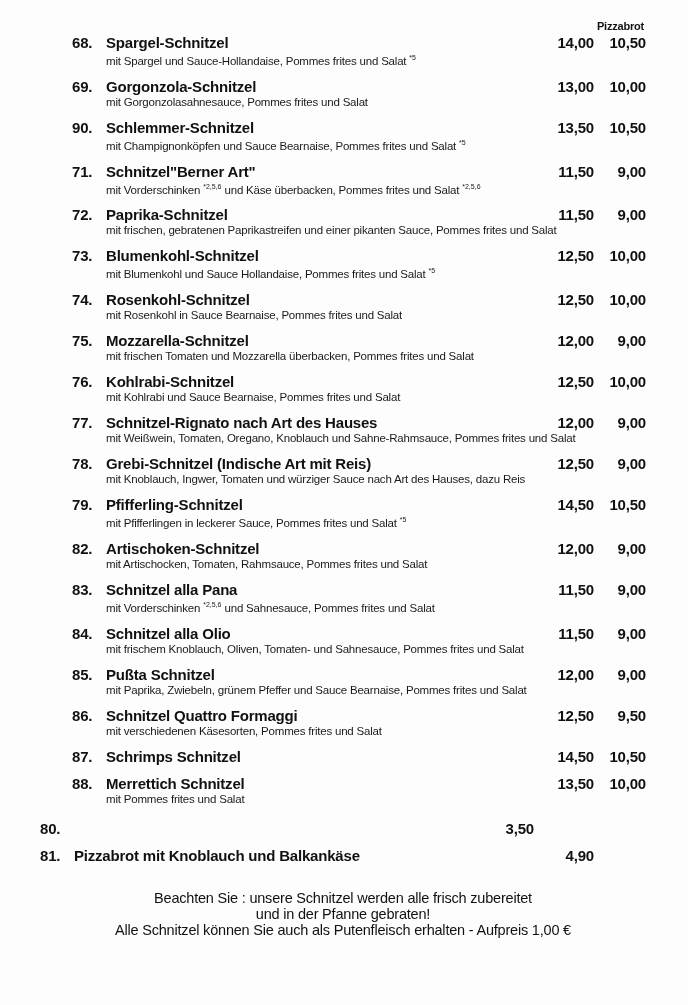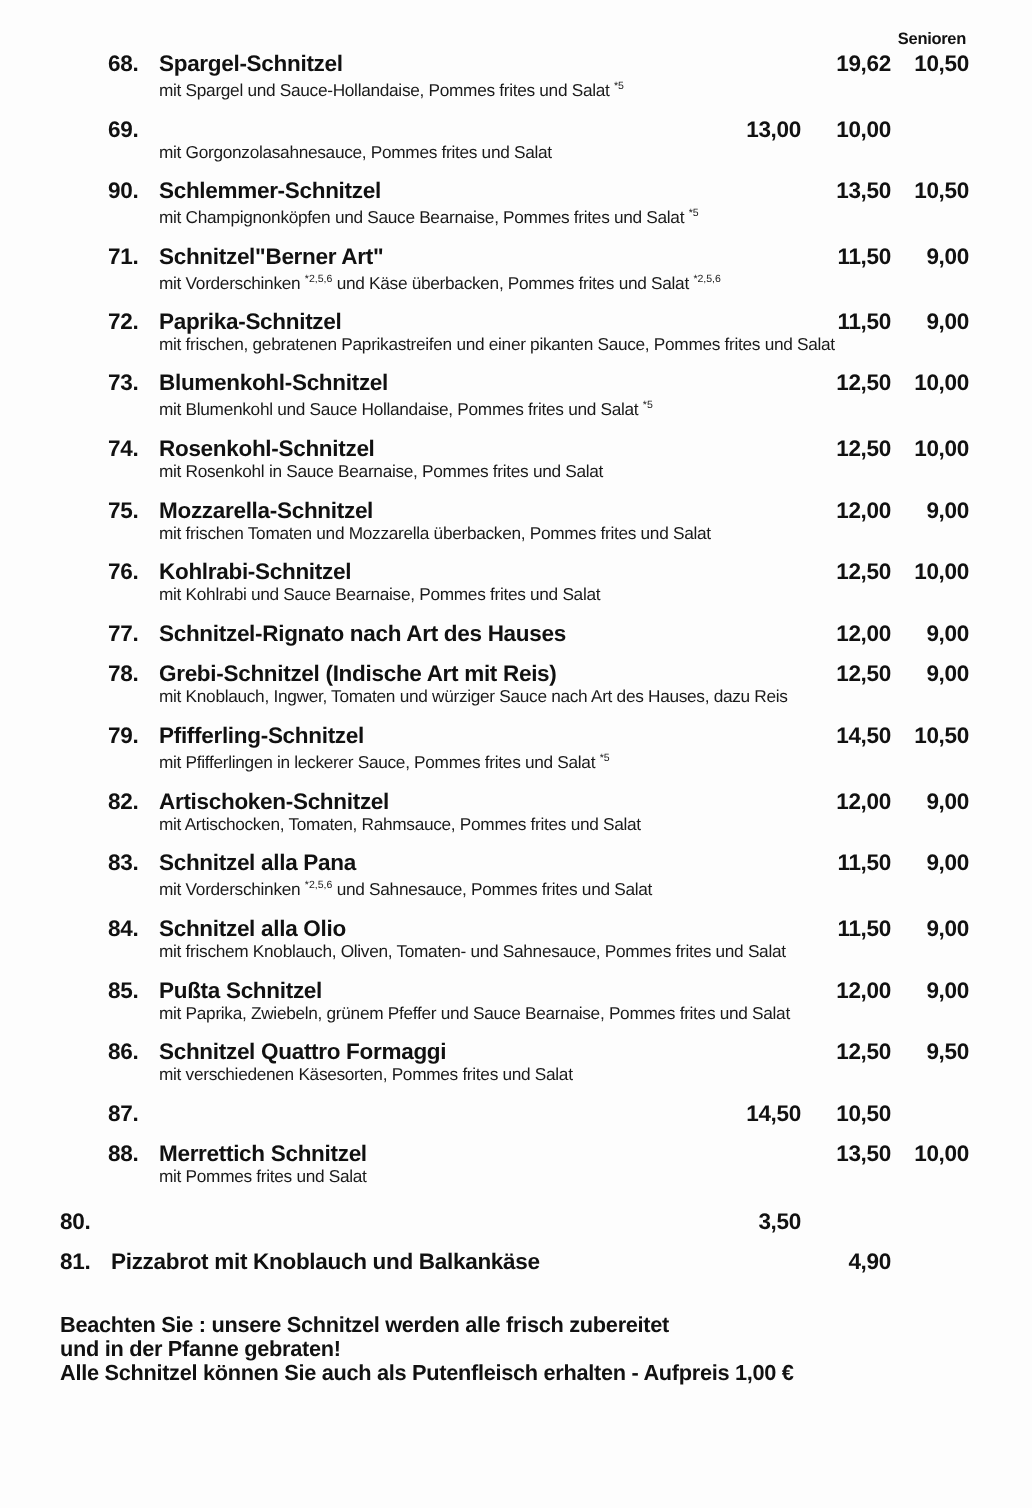--- a/index.html
+++ b/index.html
@@ -39,47 +39,48 @@
     font-size:11.5px;
     line-height:14px;
     color:#1a1a1a;
     white-space:nowrap;
   }
   .desc sup{font-size:7px;letter-spacing:0;}
   .extras{margin-top:14px;}
   .extra-row{margin-bottom:10px;}
   .footer{
     margin-top:26px;
-    text-align:left;
-    font-weight:bold;
+    text-align:center;
+    font-weight:normal;
     font-size:14.5px;
     line-height:16px;
   }
   .footer div{margin:0;}
 </style>
 </head>
 <body>
 
 <div class="page">
 
   <div class="grid-row senior-header-row">
-    <div class="senior-header">Senioren</div>
+    <div class="senior-header">Pizzabrot</div>
   </div>
 
   <div>
   <div class="grid-row item">
     <div class="num">68.</div>
     <div class="title">Spargel-Schnitzel</div>
-    <div class="price">19,62</div>
+    <div class="price">14,00</div>
     <div class="senior">10,50</div>
     <div class="desc">mit Spargel und Sauce-Hollandaise, Pommes frites und Salat <sup>*5</sup></div>
   </div>
 
   <div class="grid-row item">
     <div class="num">69.</div>
+    <div class="title">Gorgonzola-Schnitzel</div>
     <div class="price">13,00</div>
     <div class="senior">10,00</div>
     <div class="desc">mit Gorgonzolasahnesauce, Pommes frites und Salat</div>
   </div>
 
   <div class="grid-row item">
     <div class="num">90.</div>
     <div class="title">Schlemmer-Schnitzel</div>
     <div class="price">13,50</div>
     <div class="senior">10,50</div>
@@ -132,20 +133,21 @@
     <div class="price">12,50</div>
     <div class="senior">10,00</div>
     <div class="desc">mit Kohlrabi und Sauce Bearnaise, Pommes frites und Salat</div>
   </div>
 
   <div class="grid-row item">
     <div class="num">77.</div>
     <div class="title">Schnitzel-Rignato nach Art des Hauses</div>
     <div class="price">12,00</div>
     <div class="senior">9,00</div>
+    <div class="desc">mit Weißwein, Tomaten, Oregano, Knoblauch und Sahne-Rahmsauce, Pommes frites und Salat</div>
   </div>
 
   <div class="grid-row item">
     <div class="num">78.</div>
     <div class="title">Grebi-Schnitzel (Indische Art mit Reis)</div>
     <div class="price">12,50</div>
     <div class="senior">9,00</div>
     <div class="desc">mit Knoblauch, Ingwer, Tomaten und würziger Sauce nach Art des Hauses, dazu Reis</div>
   </div>
 
@@ -192,20 +194,21 @@
   <div class="grid-row item">
     <div class="num">86.</div>
     <div class="title">Schnitzel Quattro Formaggi</div>
     <div class="price">12,50</div>
     <div class="senior">9,50</div>
     <div class="desc">mit verschiedenen Käsesorten, Pommes frites und Salat</div>
   </div>
 
   <div class="grid-row item">
     <div class="num">87.</div>
+    <div class="title">Schrimps Schnitzel</div>
     <div class="price">14,50</div>
     <div class="senior">10,50</div>
   </div>
 
   <div class="grid-row item">
     <div class="num">88.</div>
     <div class="title">Merrettich Schnitzel</div>
     <div class="price">13,50</div>
     <div class="senior">10,00</div>
     <div class="desc">mit Pommes frites und Salat</div>

